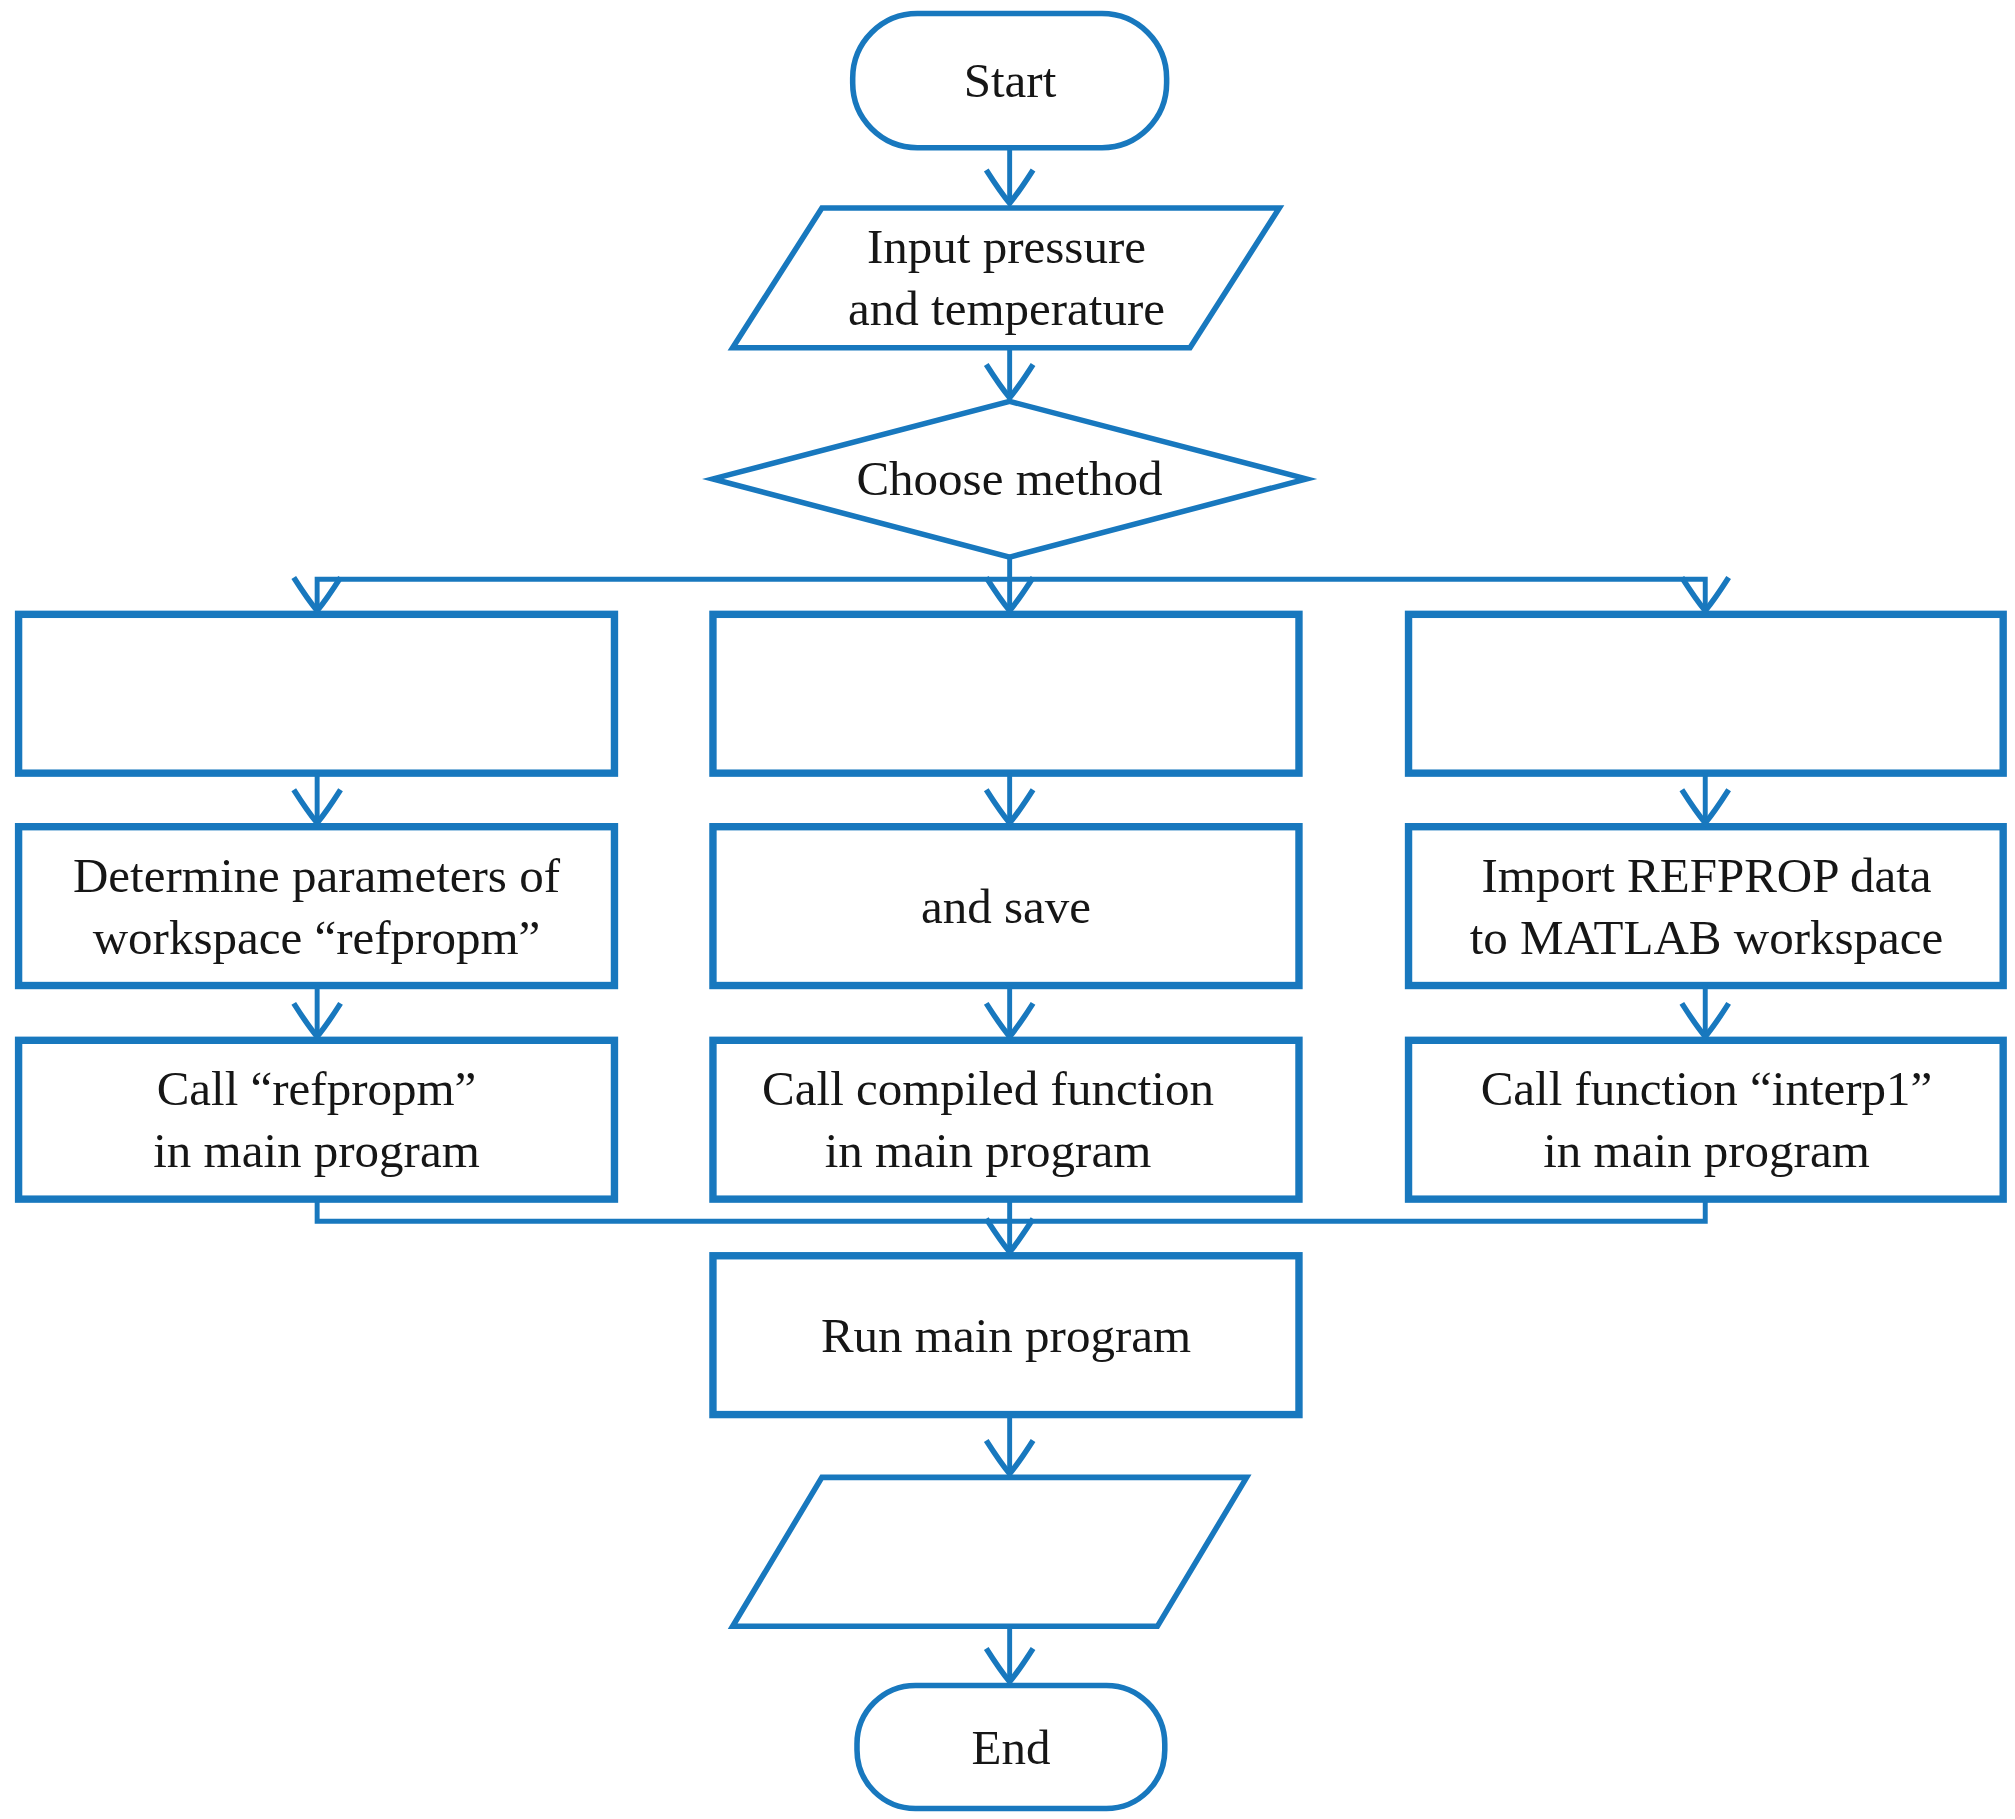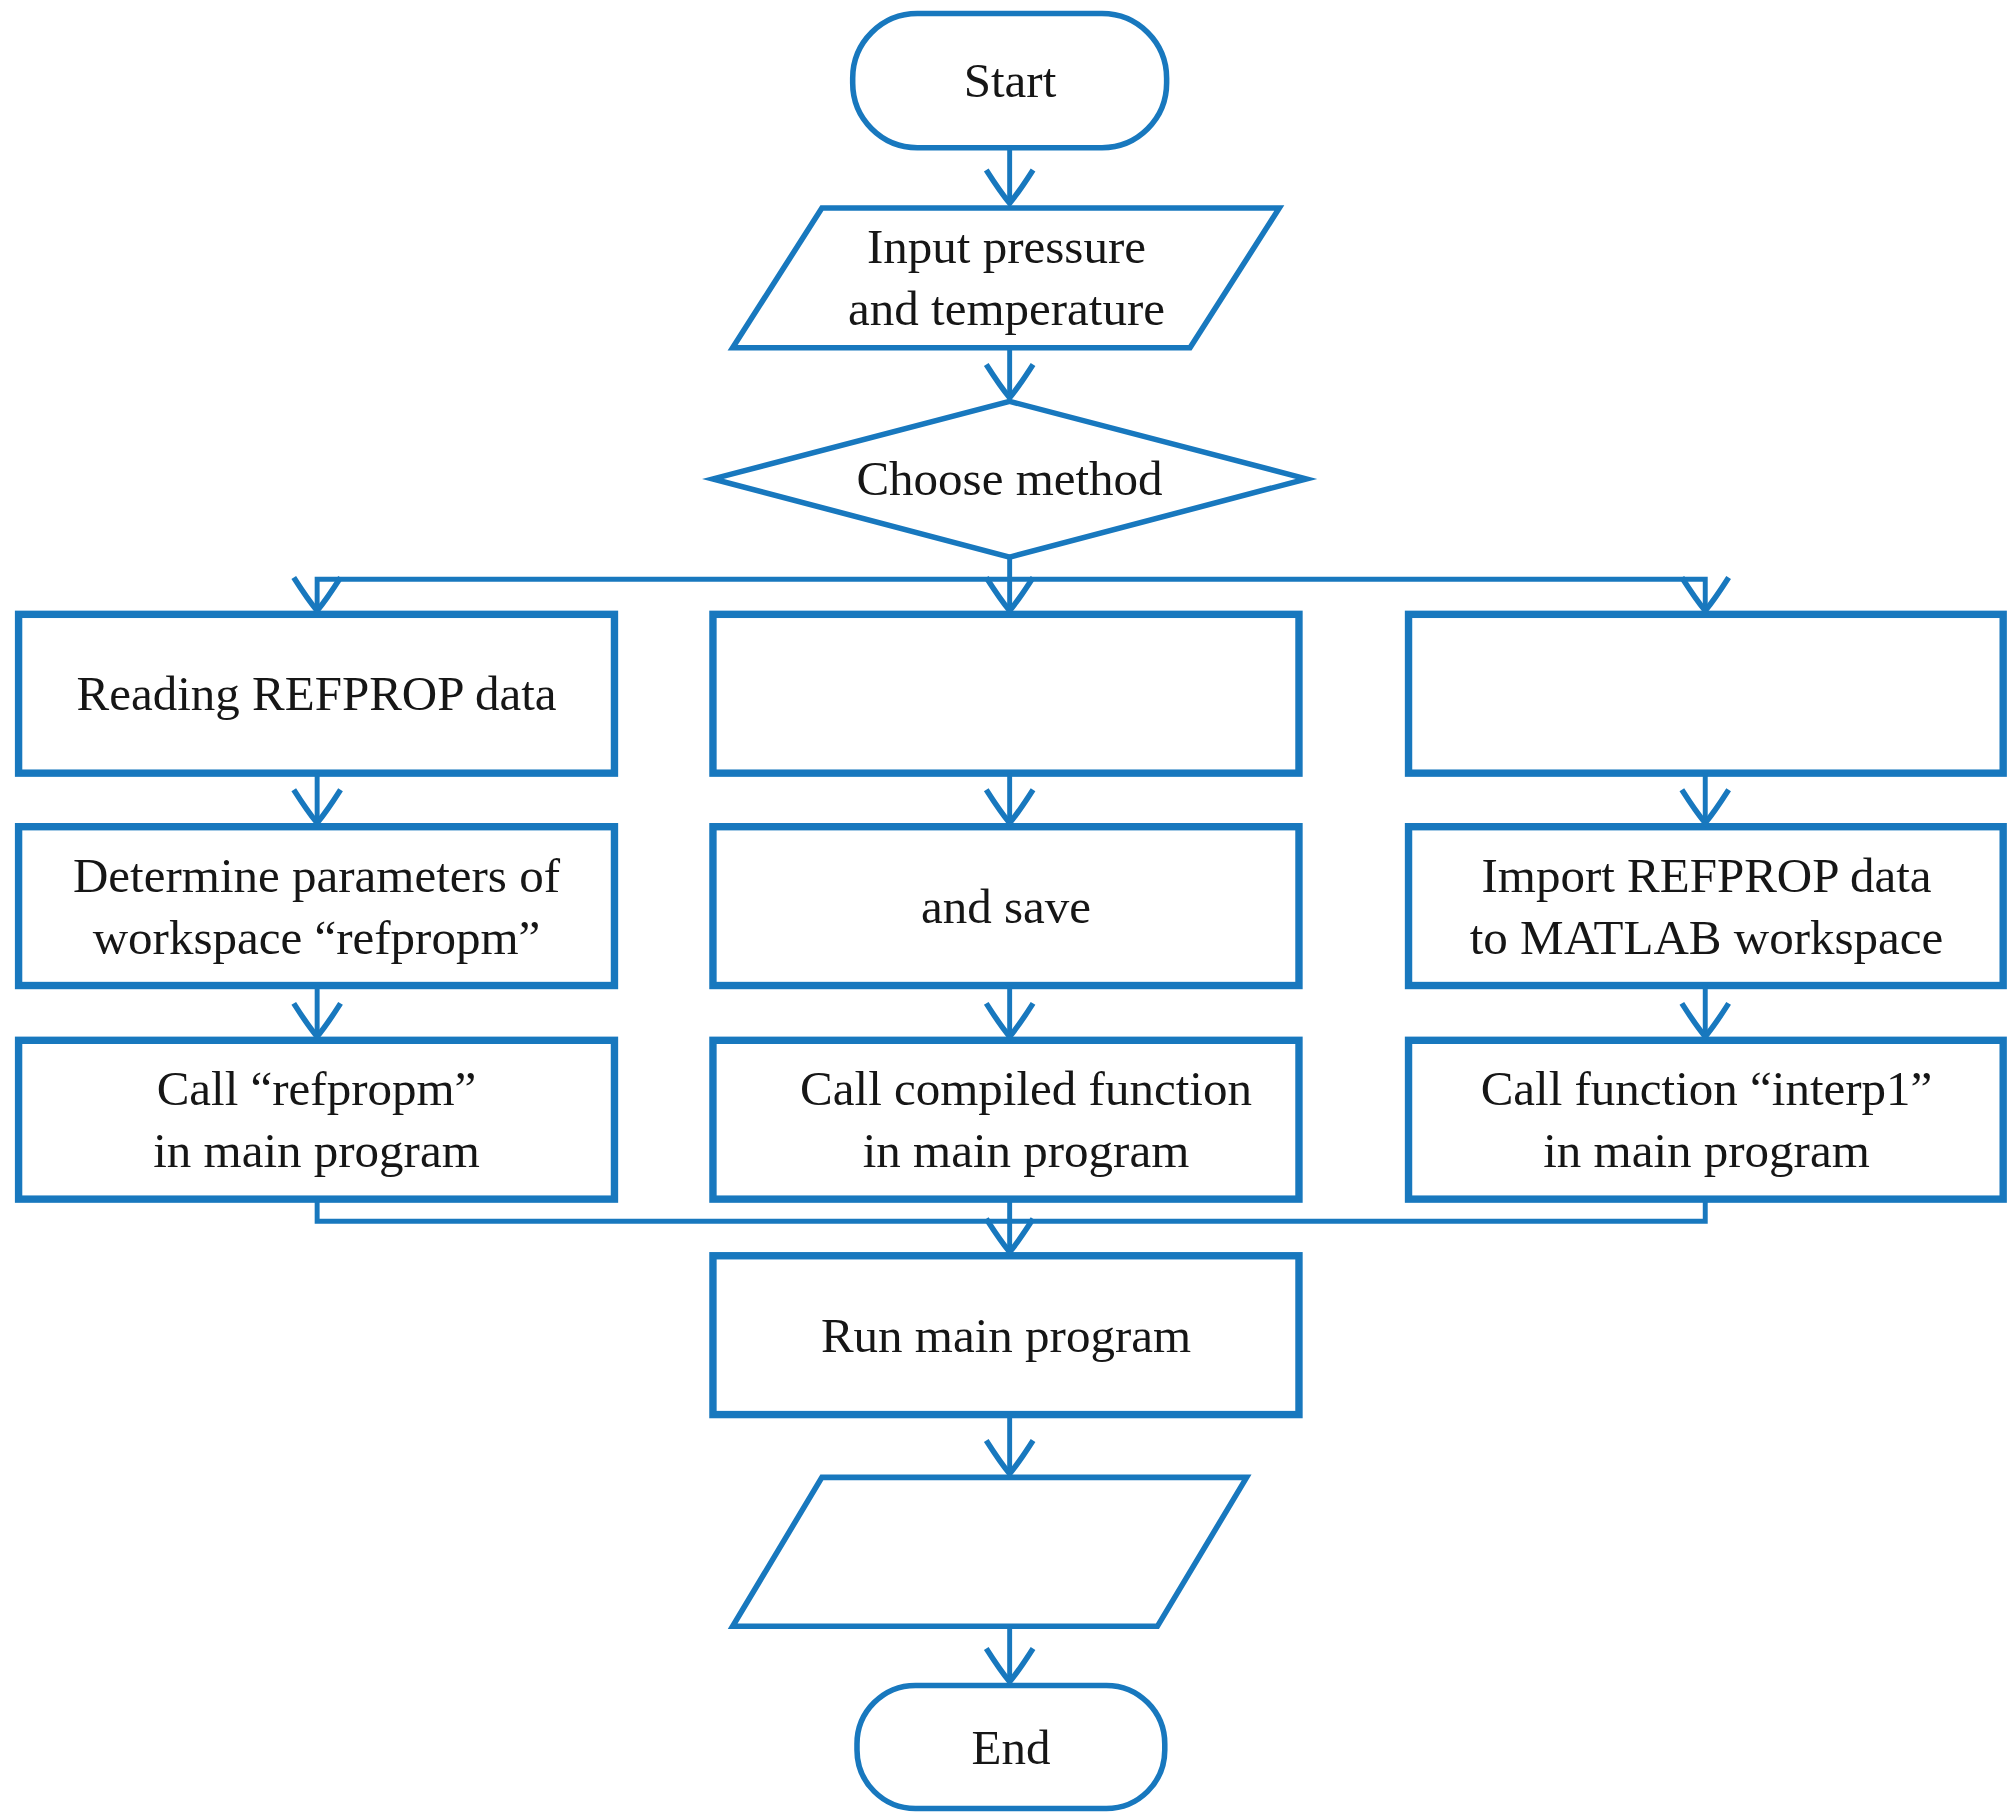--- a/index.html
+++ b/index.html
@@ -74,23 +74,20 @@
 
   <div class="node" style="left:733px; top:208px;  width:547px; height:140px">
     <div>Input pressure</div>
     <div>and temperature</div>
   </div>
 
   <div class="node" style="left:713px; top:401px;  width:593px; height:156px">
     <div>Choose method</div>
   </div>
 
-  <div class="node" style="left:18.5px;   top:614px;  width:596px; height:159px">
-    <div>Reading REFPROP data</div>
-  </div>
 
 
 
   <div class="node" style="left:18.5px;   top:827px; width:596px; height:159px">
     <div>Determine parameters of</div>
     <div>workspace “refpropm”</div>
   </div>
 
   <div class="node" style="left:713px; top:827px; width:586px; height:159px">
     <div>and save</div>
@@ -99,21 +96,21 @@
   <div class="node" style="left:1409px; top:827px; width:595px; height:159px">
     <div>Import REFPROP data</div>
     <div>to MATLAB workspace</div>
   </div>
 
   <div class="node" style="left:18.5px;   top:1040px; width:596px; height:159px">
     <div>Call “refpropm”</div>
     <div>in main program</div>
   </div>
 
-  <div class="node" style="left:733px; top:1040px; width:586px; height:159px">
+  <div class="node" style="left:695px; top:1040px; width:586px; height:159px">
     <div>Call compiled function</div>
     <div>in main program</div>
   </div>
 
   <div class="node" style="left:1409px; top:1040px; width:595px; height:159px">
     <div>Call function “interp1”</div>
     <div>in main program</div>
   </div>
 
   <div class="node" style="left:713px; top:1256px; width:586px; height:159px">

